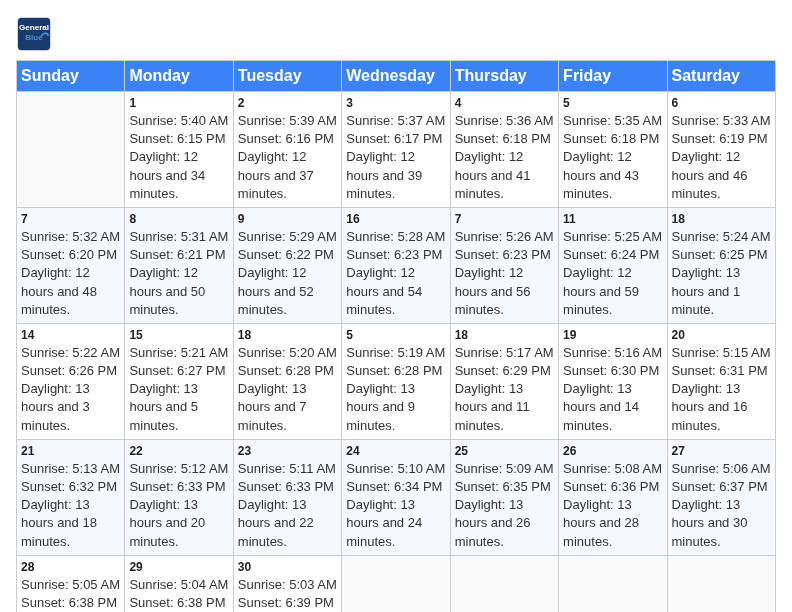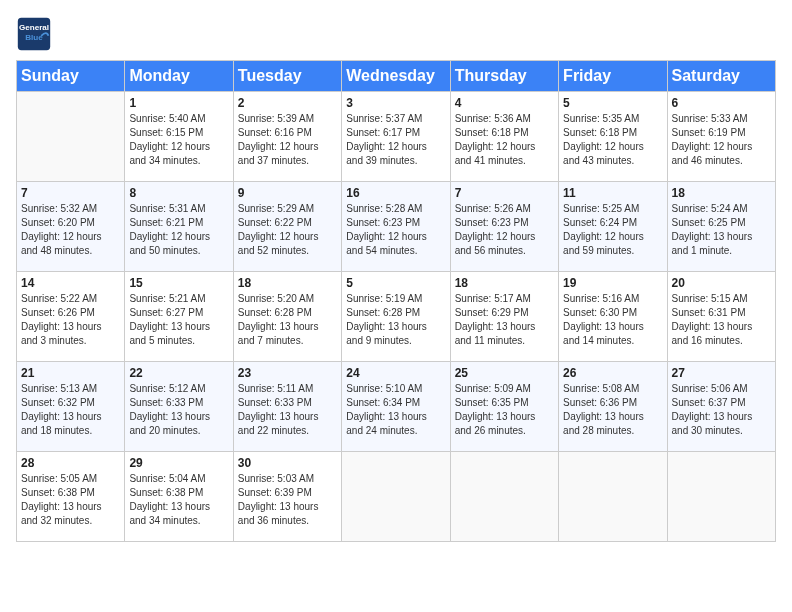--- a/index.html
+++ b/index.html
@@ -65,21 +65,21 @@
     tbody tr:nth-child(odd) td {
       background-color: #ffffff;
     }
     .day-number {
       font-weight: bold;
       font-size: 12px;
       display: block;
       margin-bottom: 2px;
     }
     .day-info {
-      font-size: 10px;
+      font-size: 13px;
       line-height: 1.4;
       color: #333;
     }
     .empty-cell {
       background: #f9f9f9 !important;
     }
   </style>
 </head>
 <body>
 

